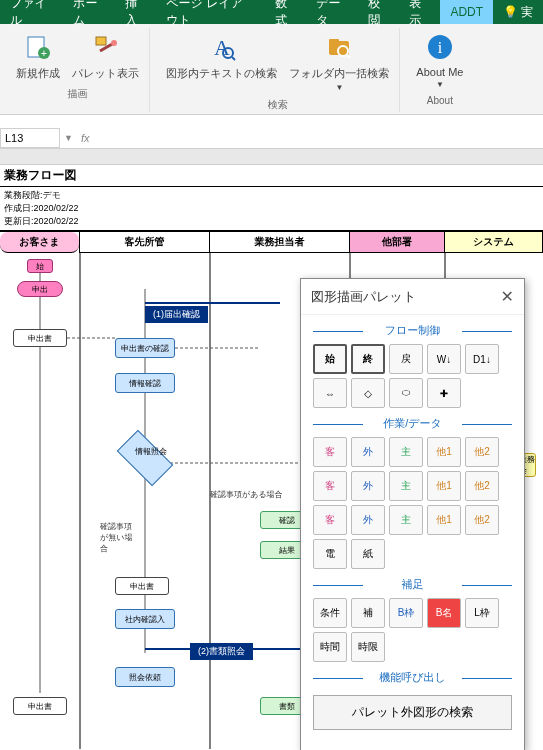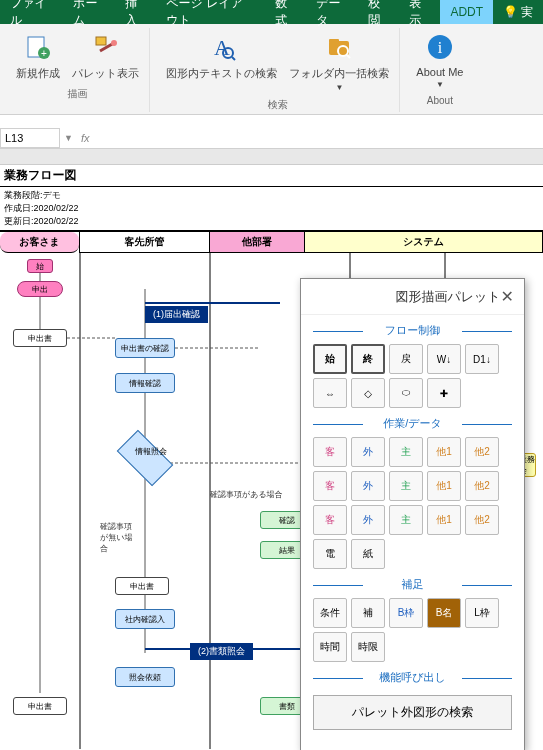--- a/index.html
+++ b/index.html
@@ -52,36 +52,36 @@
 .procb { background: #cce5ff; border: 1px solid #3070b0; border-radius: 3px; width: 60px; height: 20px; }
 .procg { background: #d5f5d5; border: 1px solid #40a060; border-radius: 3px; width: 54px; height: 18px; }
 .procy { background: #ffffb0; border: 1px solid #c0a020; border-radius: 3px; width: 50px; height: 24px; }
 .diamond { width: 50px; height: 30px; background: #cce5ff; border: 1px solid #3070b0; transform: rotate(45deg); }
 .diamond span { transform: rotate(-45deg); display: block; font-size: 8px; }
 .banner { background: #003080; color: #fff; font-size: 9px; padding: 2px 8px; }
 .anno { font-size: 8px; color: #333; position: absolute; }
 
 
 .palette { position: absolute; top: 278px; left: 300px; width: 225px; background: #fff; border: 1px solid #888; box-shadow: 2px 2px 8px rgba(0,0,0,0.3); }
-.palhdr { display: flex; justify-content: flex-end; align-items: center; padding: 8px 10px; border-bottom: 1px solid #eee; }
+.palhdr { display: flex; justify-content: space-between; align-items: center; padding: 8px 10px; border-bottom: 1px solid #eee; }
 .palhdr .t { font-size: 13px; color: #333; }
 .palhdr .x { font-size: 16px; cursor: pointer; color: #555; }
 .palbody { padding: 8px 12px 12px; }
 .sect { margin-bottom: 8px; }
 .sectt { color: #1e6fc0; font-size: 11px; text-align: center; position: relative; margin-bottom: 6px; }
 .sectt::before, .sectt::after { content: ""; position: absolute; top: 50%; width: 50px; height: 1px; background: #1e6fc0; }
 .sectt::before { left: 0; } .sectt::after { right: 0; }
 .palgrid { display: flex; flex-wrap: wrap; gap: 4px; }
 .palbtn { width: 34px; height: 30px; border: 1px solid #bbb; background: #f8f8f8; display: flex; align-items: center; justify-content: center; font-size: 10px; cursor: pointer; border-radius: 2px; }
 .palbtn.em { border: 2px solid #555; font-weight: bold; }
 .palbtn.pk { color: #d04080; }
 .palbtn.bl { color: #2060c0; }
 .palbtn.gn { color: #20a050; }
 .palbtn.or { color: #d08020; }
-.palbtn.dk { background: #a16207; color: #fff; }
+.palbtn.dk { background: #ef4444; color: #fff; }
 .searchbtn { width: 100%; padding: 8px; border: 1px solid #aaa; background: #f4f4f4; font-size: 12px; cursor: pointer; margin-top: 4px; }
 </style>
 </head>
 <body>
 
 <div class="tabs">
   <div class="tab">ファイル</div>
   <div class="tab">ホーム</div>
   <div class="tab">挿入</div>
   <div class="tab">ページ レイアウト</div>
@@ -184,20 +184,23 @@
       <div>作成日:2020/02/22</div>
       <div>更新日:2020/02/22</div>
     </div>
   </div>
   <div class="lanes">
     <div class="lane l1">
         <div class="hd">お客さま</div>
       </div>
     <div class="lane l2">
         <div class="hd">客先所管</div>
+      </div>
+    <div class="lane l3">
+        <div class="hd">業務担当者</div>
       </div>
     <div class="lane l4">
         <div class="hd">他部署</div>
       </div>
     <div class="lane l5">
         <div class="hd">システム</div>
       </div>
   </div>
   <div class="flowbody">
     <svg width="543" height="500" style="position:absolute;top:0;left:0">

